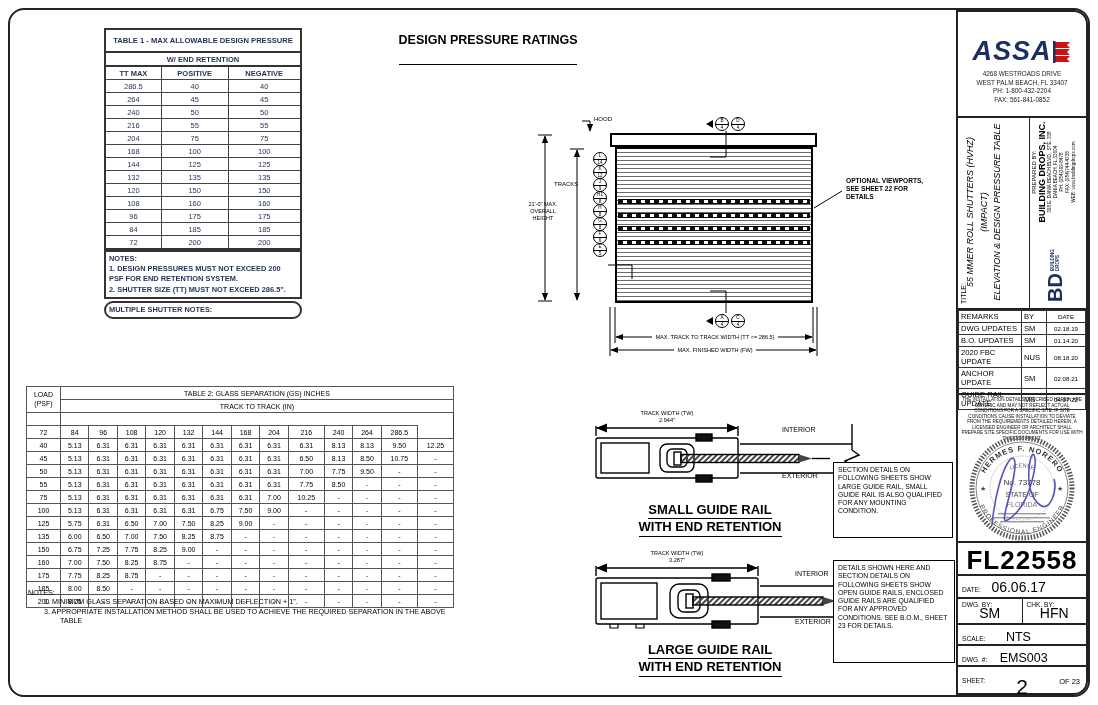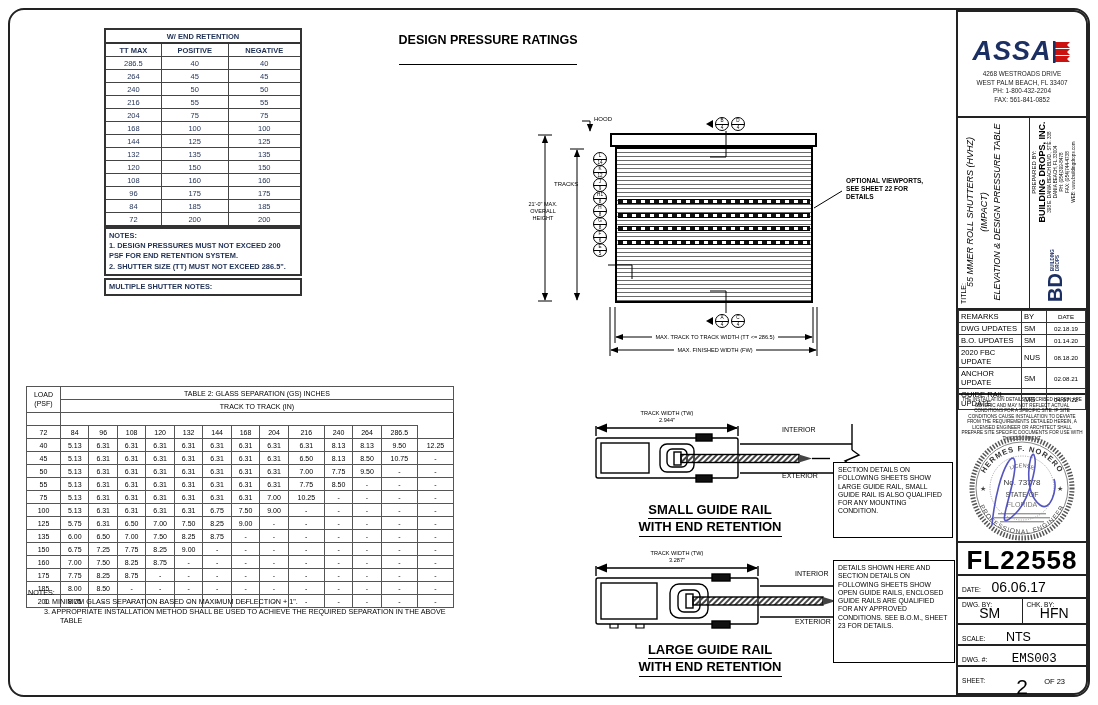--- a/index.html
+++ b/index.html
@@ -107,20 +107,23 @@
 </head>
 <body>
 
 <div class="sheet">
   <div class="sheet-border"></div>
 
   <div class="t1wrap">
     <table class="t1">
       <thead>
         <tr>
+            <th class="t1title" colspan="3">TABLE 1 - MAX ALLOWABLE DESIGN PRESSURE</th>
+          </tr>
+        <tr>
             <th class="t1sub" colspan="3">W/ END RETENTION</th>
           </tr>
         <tr>
             <th>TT MAX</th>
             <th>POSITIVE</th>
             <th>NEGATIVE</th>
           </tr>
       </thead>
       <tbody>
           <tr>
@@ -190,21 +193,21 @@
           </tr>
         </tbody>
     </table>
     <div class="notesbox">
       <div>NOTES:</div>
       <div>
           <div>1. DESIGN PRESSURES MUST NOT EXCEED 200 PSF FOR END RETENTION SYSTEM.</div>
           <div>2. SHUTTER SIZE (TT) MUST NOT EXCEED 286.5".</div>
         </div>
     </div>
-    <div class="notesbox" style="margin-top:2px;">
+    <div class="notesbox" style="margin-top:2px;border-radius:22px;">
       <div>MULTIPLE SHUTTER NOTES:</div>
     </div>
   </div>
 
   <div class="main-title">
     <span>DESIGN PRESSURE RATINGS</span>
   </div>
 
   <div class="elev">
     <div class="hood"></div>
@@ -792,24 +795,24 @@
       </div>
     </div>
 
     <div class="tbsec fieldrow" style="top:613px;height:21px;">
       <span class="flabel">SCALE:</span>
       <span class="fval" style="margin-left:16px;font-size:12.5px;">NTS</span>
     </div>
 
     <div class="tbsec fieldrow" style="top:634px;height:21px;">
       <span class="flabel">DWG. #:</span>
-      <span class="fval" style="margin-left:20px;font-size:12.5px;font-family:Liberation Mono, monospace;">EMS003</span>
+      <span class="fval" style="margin-left:8px;font-size:12.5px;">EMS003</span>
     </div>
 
     <div class="tbsec" style="top:655px;height:25px;border-bottom:none;">
       <div class="sheetrow">
         <span class="flabel" style="position:absolute;left:4px;top:2px;">SHEET:</span>
-        <span class="flabel" style="position:absolute;right:21px;top:2px;font-size:7.5px;">OF  23</span>
+        <span class="flabel" style="position:absolute;right:6px;top:2px;font-size:7.5px;">OF  23</span>
         <div class="sheetnum">2</div>
       </div>
     </div>
   </div>
 </div>
 
 </body></html>

